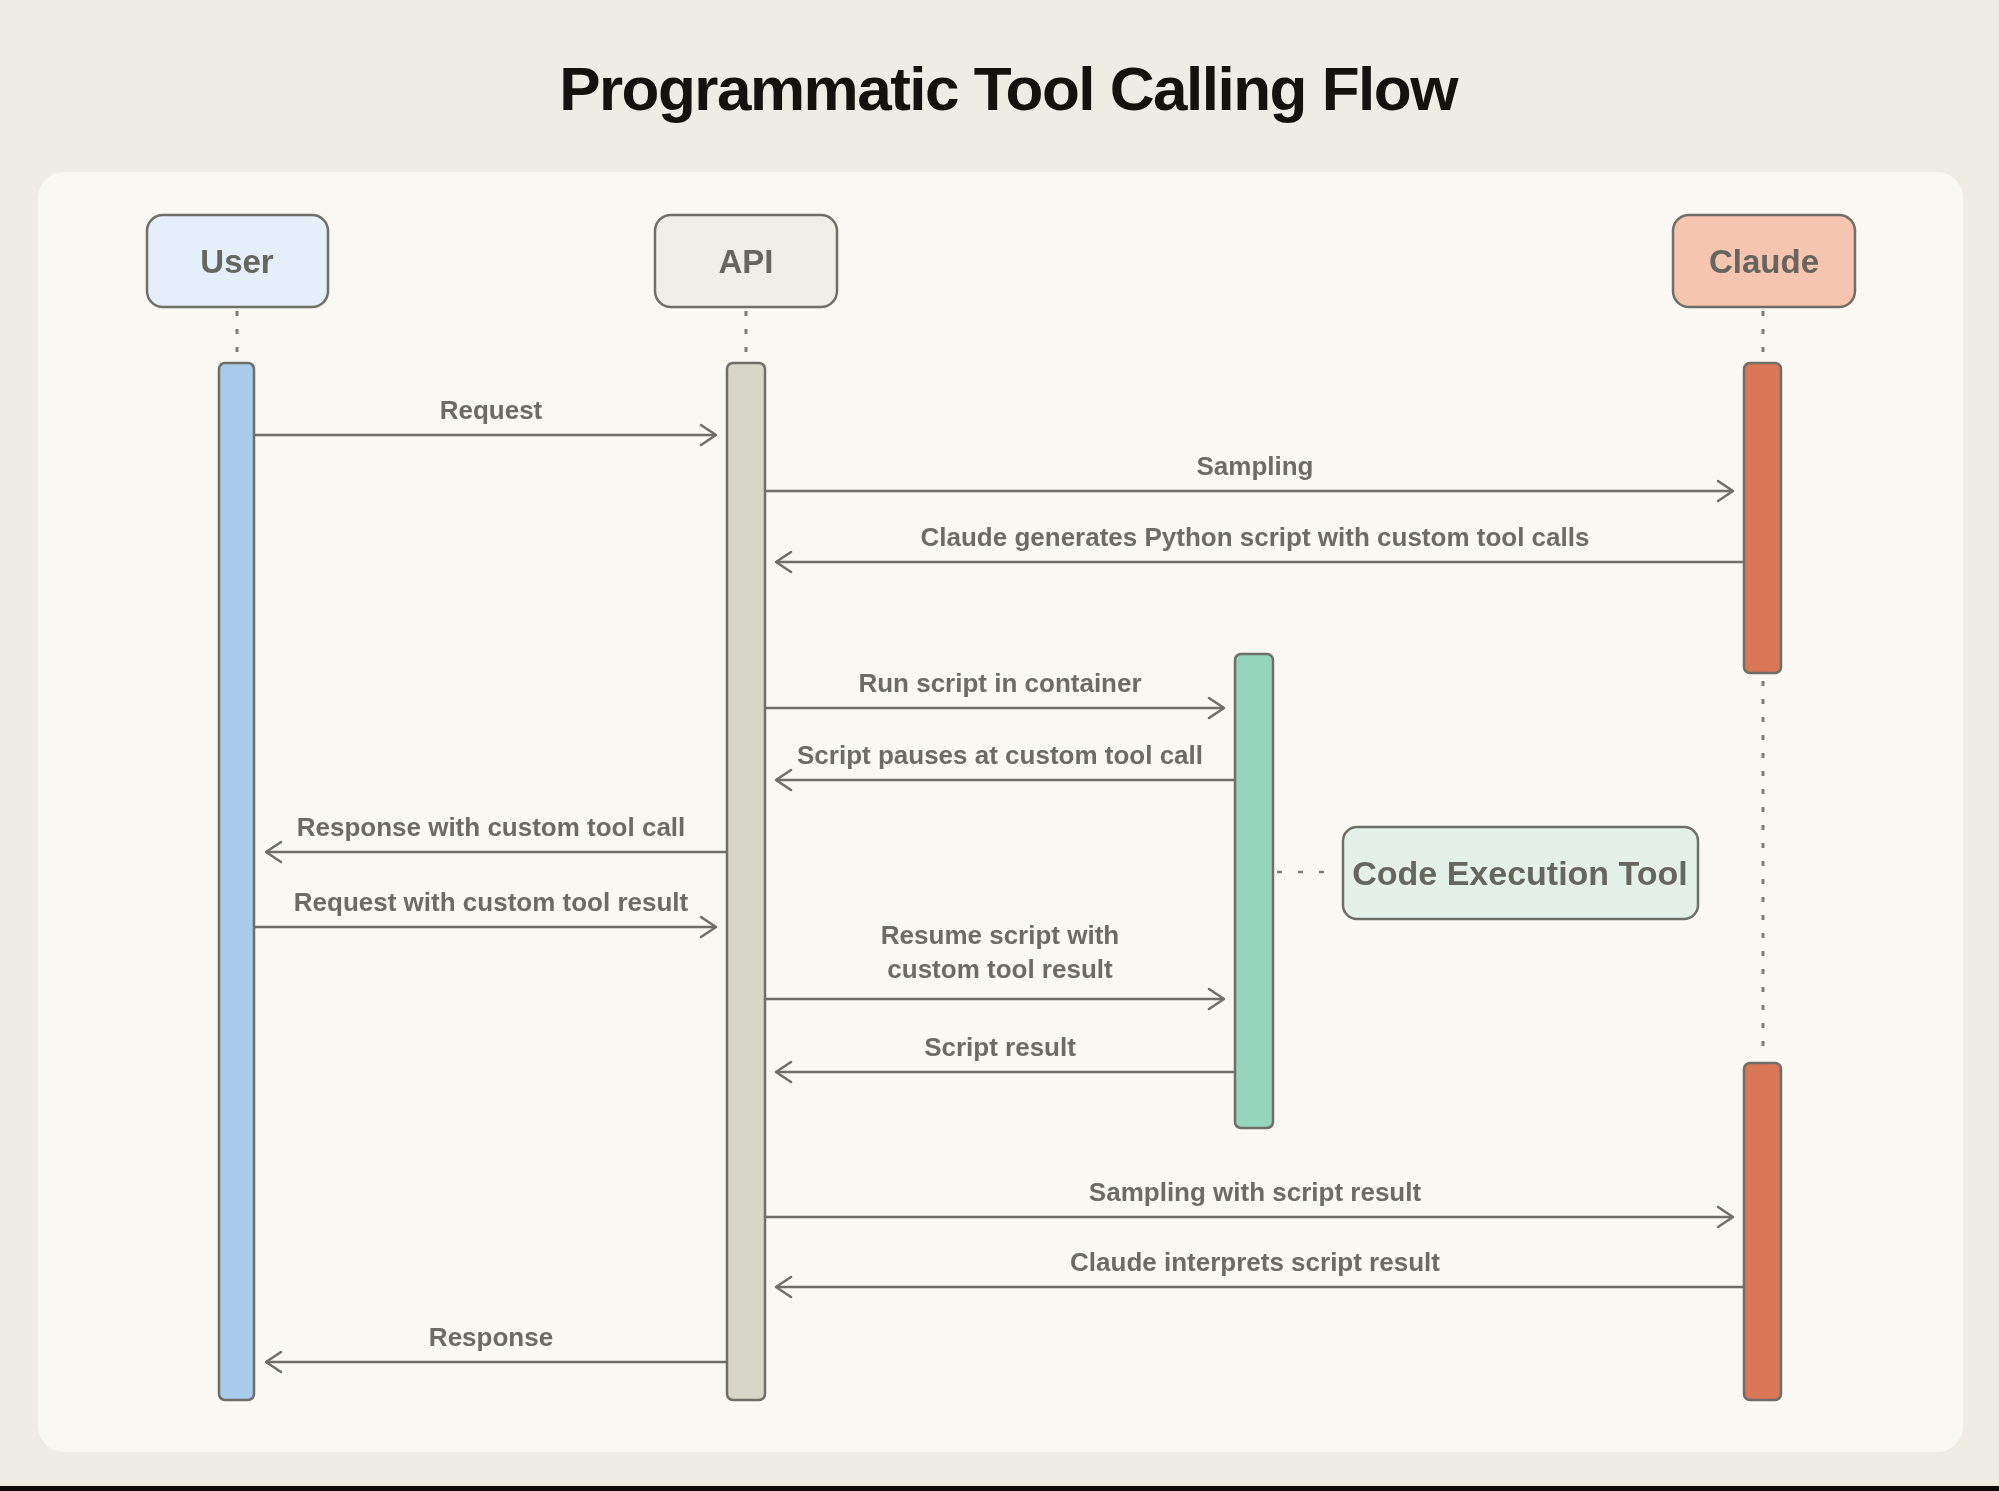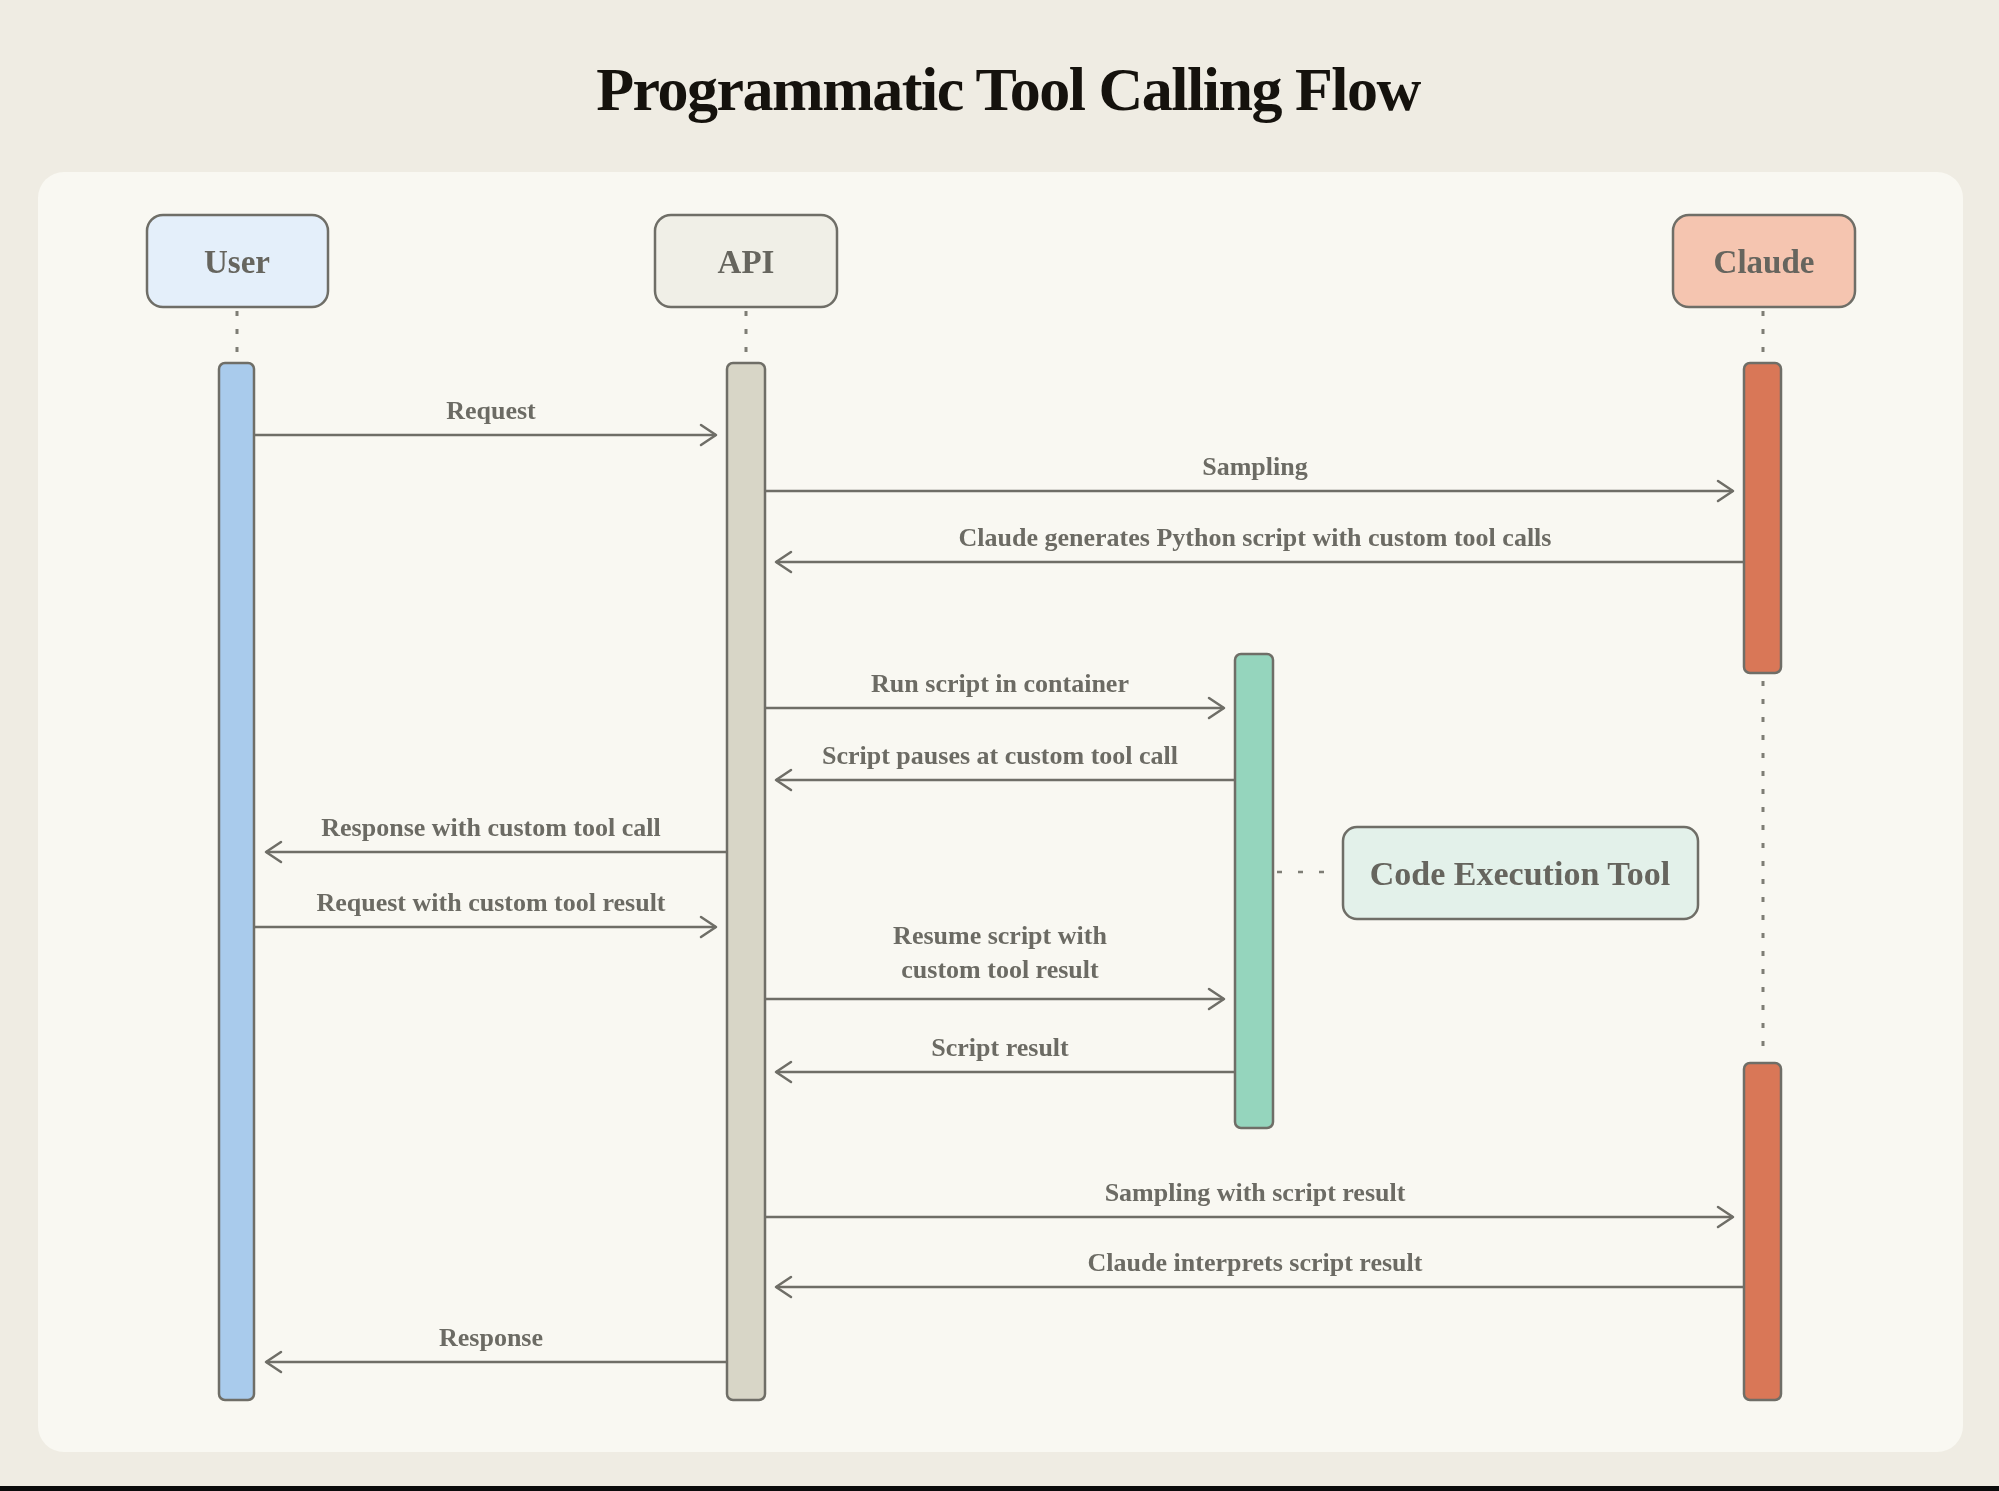--- a/index.html
+++ b/index.html
@@ -1,20 +1,20 @@
 <!DOCTYPE html>
 <html><head>
 <meta charset="utf-8">
 <style>
   html, body { margin: 0; padding: 0; background: #EFECE3; }
   .stage {
     position: relative;
     width: 1999px;
     height: 1491px;
-    font-family: Liberation Serif, serif;
+    font-family: Liberation Sans, sans-serif;
   }
   svg { position: absolute; inset: 0; display: block; }
 
   .title {
     font-size: 62px;
     font-weight: 700;
     letter-spacing: -1.5px;
     fill: #15120D;
     text-anchor: middle;
   }

